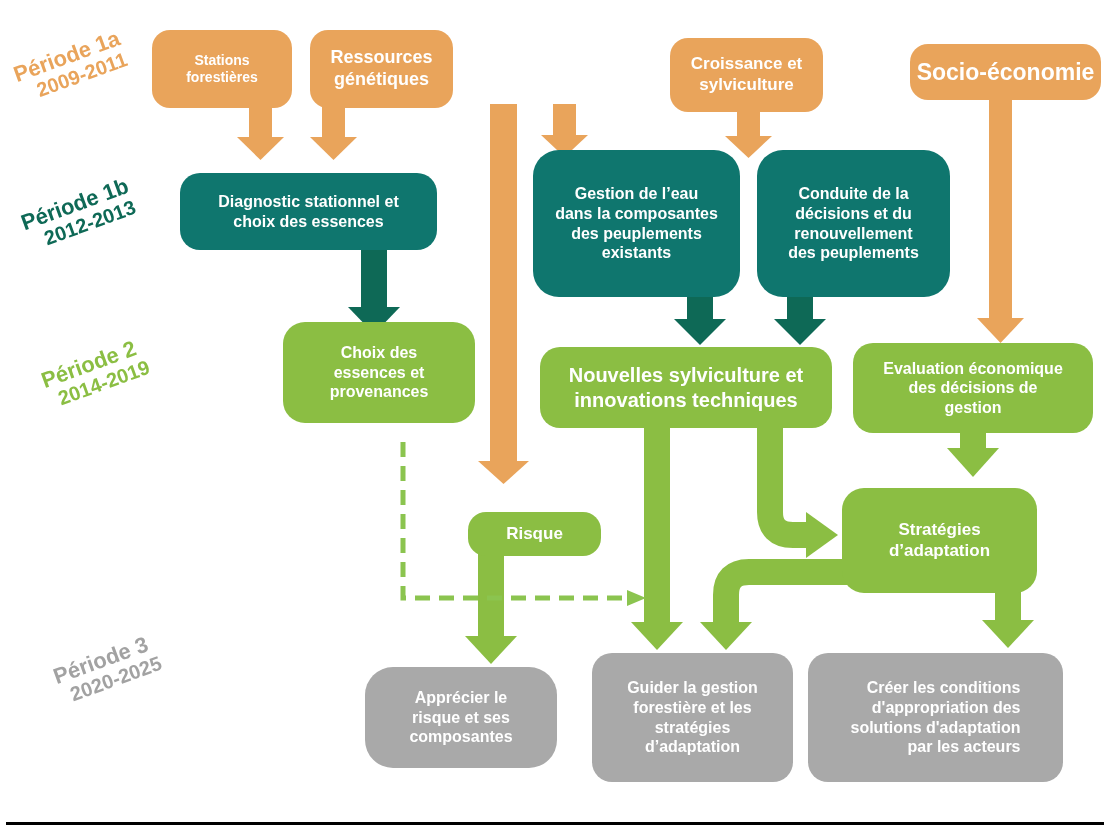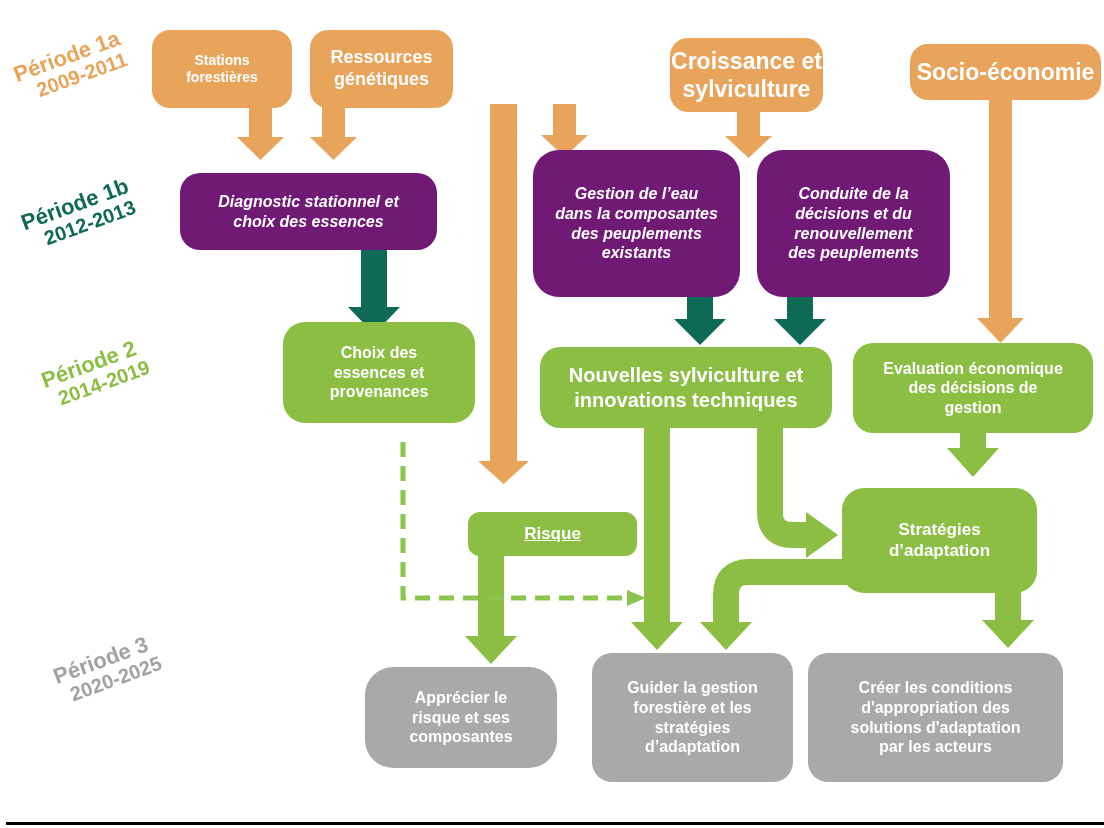--- a/index.html
+++ b/index.html
@@ -8,40 +8,40 @@
     font-family:"Liberation Sans", sans-serif;overflow:hidden;
   }
   .arrows{position:absolute;left:0;top:0;z-index:1;}
   .box{
     position:absolute;z-index:2;color:#ffffff;font-weight:bold;
     display:flex;align-items:center;justify-content:center;
     text-align:center;white-space:pre-line;line-height:1.22;
     border-radius:18px;
   }
   .orange{background:#E9A45B;}
-  .teal{background:#701a75;font-style:italic;}
+  .teal{background:#0f766e;}
   .green{background:#8BBE43;}
   .gray{background:#A9A9A9;}
 
   #b-stations{left:152px;top:30px;width:140px;height:78px;font-size:14px;}
   #b-ressources{left:310px;top:30px;width:143px;height:78px;font-size:18px;}
   #b-vulnerabilite{left:470px;top:18px;width:177px;height:89px;font-size:17px;border-radius:22px;}
-  #b-croissance{left:670px;top:38px;width:153px;height:74px;font-size:23px;}
+  #b-croissance{left:670px;top:38px;width:153px;height:74px;font-size:17px;}
   #b-socio{left:910px;top:44px;width:191px;height:56px;font-size:23px;}
   #b-diagnostic{left:180px;top:173px;width:257px;height:77px;font-size:16px;border-radius:20px;}
   #b-gestion{left:533px;top:150px;width:207px;height:147px;font-size:16px;border-radius:26px;}
   #b-conduite{left:757px;top:150px;width:193px;height:147px;font-size:16px;border-radius:26px;}
   #b-choix{left:283px;top:322px;width:192px;height:101px;font-size:16px;border-radius:22px;}
   #b-nouvelles{left:540px;top:347px;width:292px;height:81px;font-size:20px;border-radius:20px;}
   #b-evaluation{left:853px;top:343px;width:240px;height:90px;font-size:16px;border-radius:20px;}
-  #b-risque{left:468px;top:512px;width:169px;height:44px;font-size:17px;border-radius:12px;text-decoration:underline;}
+  #b-risque{left:468px;top:512px;width:133px;height:44px;font-size:17px;border-radius:18px;}
   #b-strategies{left:842px;top:488px;width:195px;height:105px;font-size:17px;border-radius:22px;}
   #b-apprecier{left:365px;top:667px;width:192px;height:101px;font-size:16px;border-radius:28px;}
   #b-guider{left:592px;top:653px;width:201px;height:129px;font-size:16px;border-radius:20px;}
-  #b-creer{left:808px;top:653px;width:255px;height:129px;font-size:16px;border-radius:20px;}
+  #b-creer{left:808px;top:653px;width:255px;height:129px;font-size:16px;border-radius:20px;text-align:right;}
 
   .period{
     position:absolute;z-index:2;font-weight:bold;text-align:center;
     transform:rotate(-20deg);line-height:1.08;
   }
   .period .name{display:block;font-size:22px;}
   .period .years{display:block;font-size:20px;margin-left:16px;}
   #p1a{left:-12px;top:44px;width:165px;color:#E9A45B;}
   #p1b{left:-4px;top:192px;width:165px;color:#0E6956;}
   #p2{left:10px;top:352px;width:165px;color:#8BBE43;}

